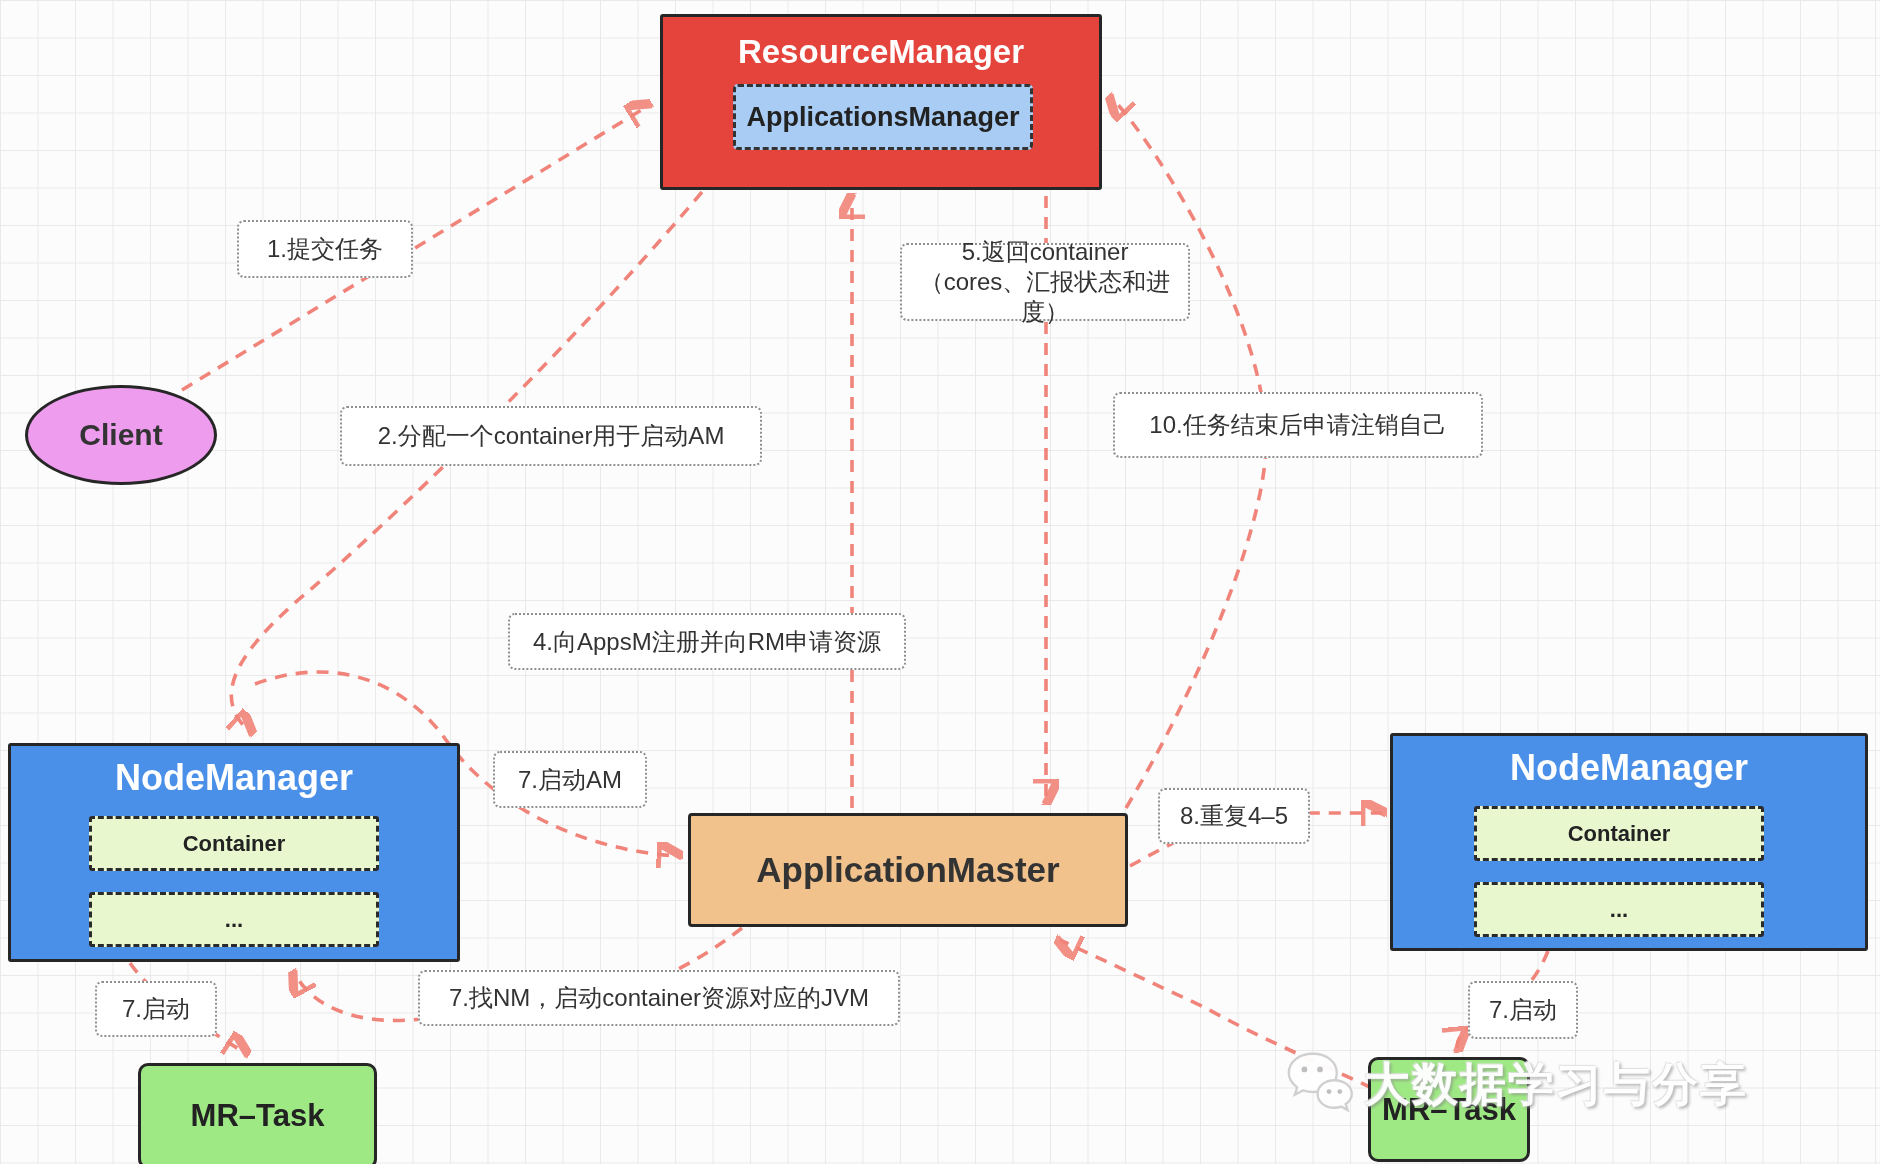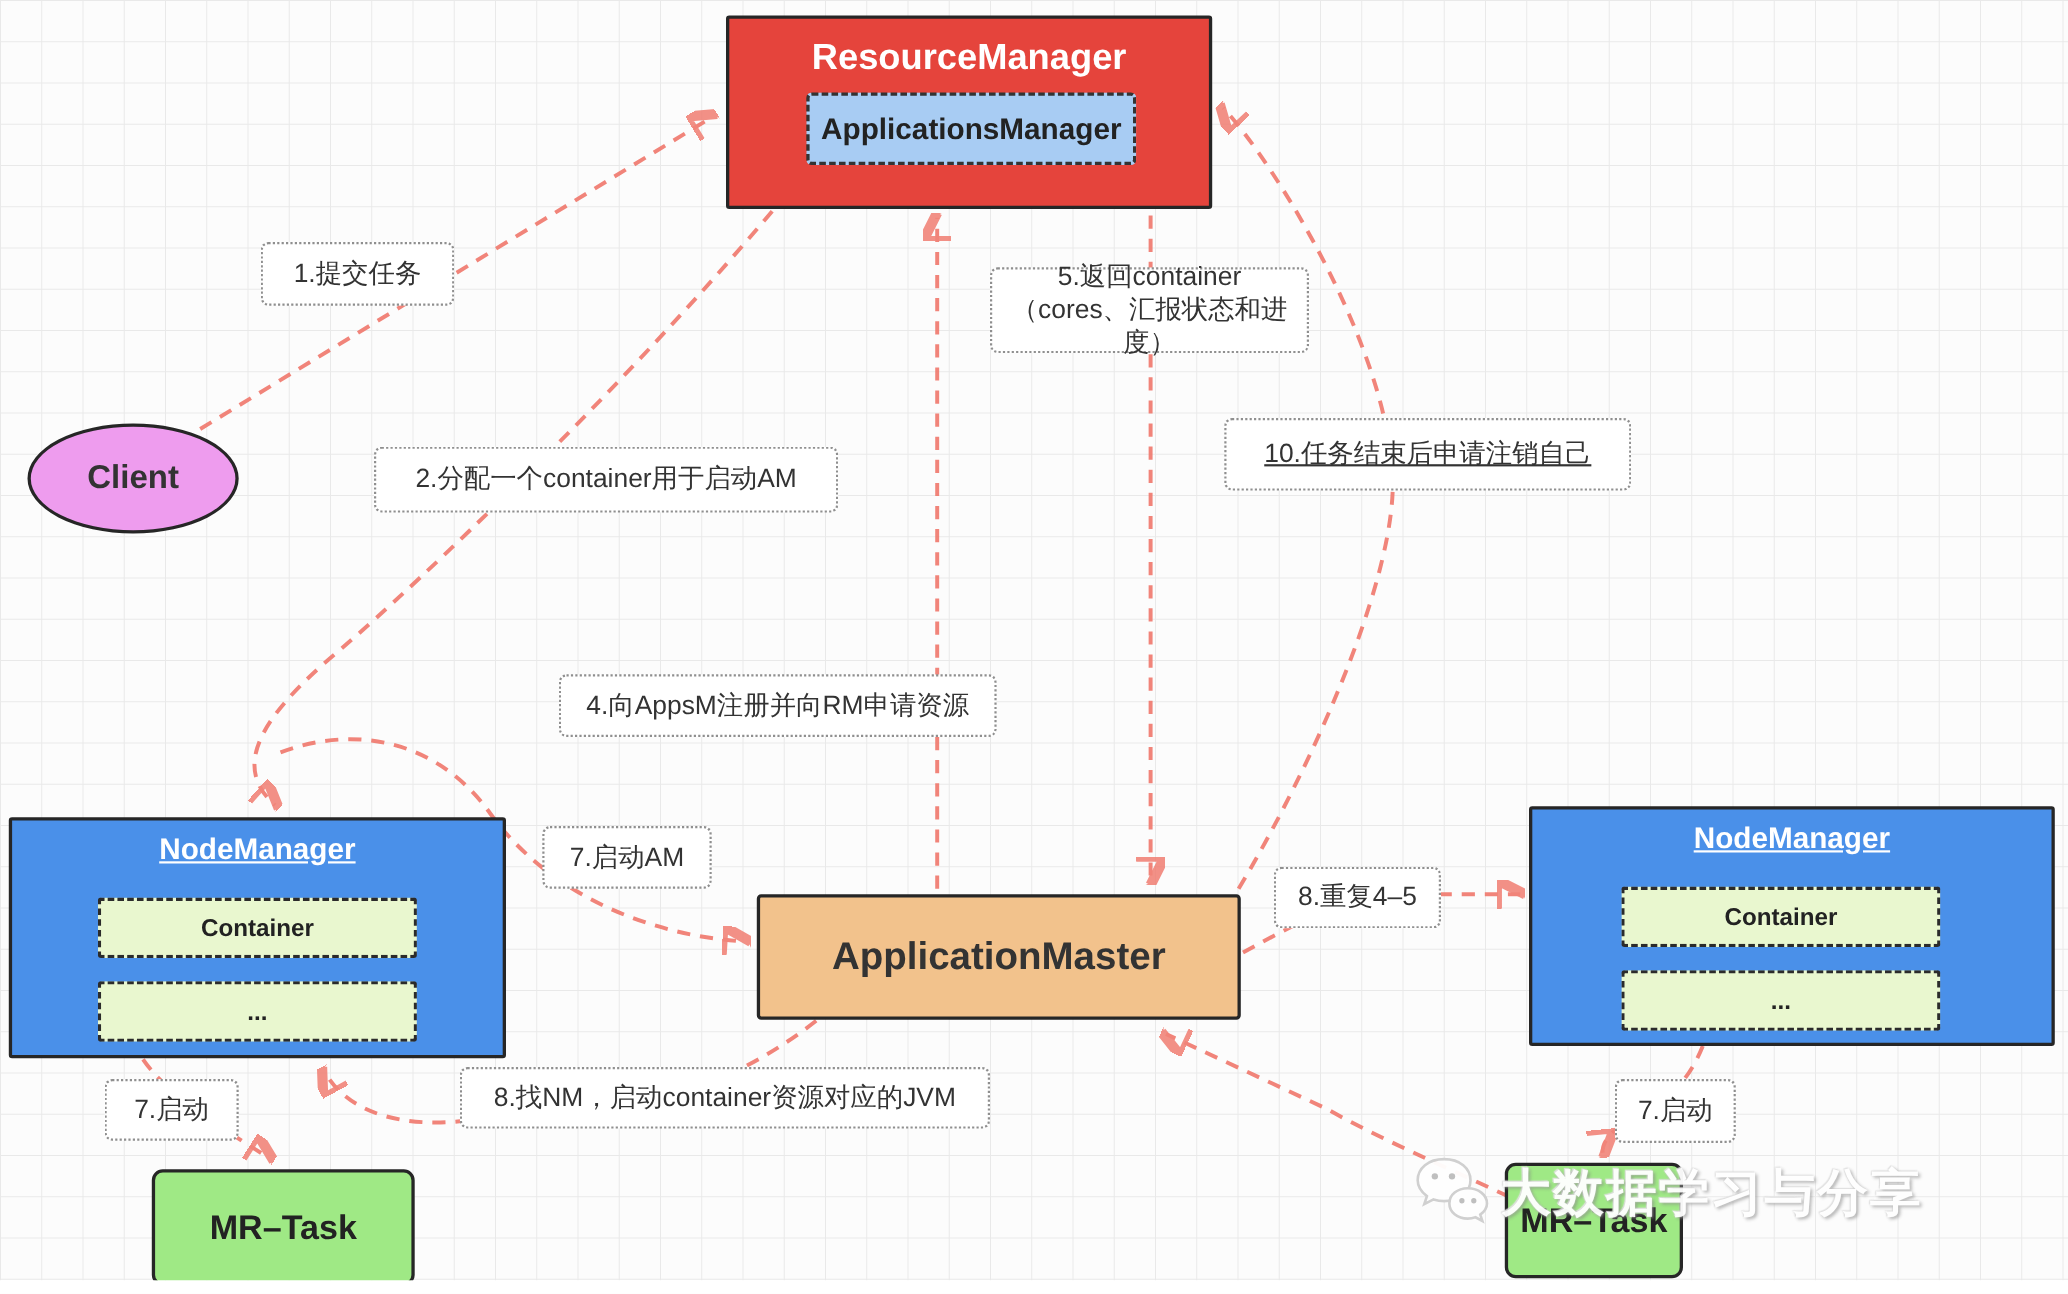--- a/index.html
+++ b/index.html
@@ -12,21 +12,21 @@
     background-size:37.5px 37.5px;
   }
   #arrows{position:absolute;left:0;top:0;z-index:1;}
   #arrows path{fill:none;stroke:#f0786c;stroke-width:3.6;stroke-dasharray:12 9;opacity:.9;}
   .node{position:absolute;box-sizing:border-box;border:3.5px solid #262626;z-index:2;
         display:flex;align-items:center;justify-content:center;}
   .node-title{font-weight:bold;color:#fff;}
   .rm{background:#e5443c;border-radius:3px;align-items:flex-start;}
   .rm .node-title{font-size:33px;margin-top:16px;}
   .nm{background:#4a90e9;border-radius:3px;align-items:flex-start;}
-  .nm .node-title{font-size:27px;margin-top:11px;text-decoration:underline;}
+  .nm .node-title{font-size:36px;margin-top:11px;}
   .appsm{background:#a8ccf3;border:3px dashed #333;border-radius:5px;z-index:3;text-align:center;}
   .appsm span{font-size:27px;font-weight:bold;color:#222;}
   .cbox{position:absolute;box-sizing:border-box;background:#e9f7cf;border:3px dashed #2b2b2b;
         border-radius:3px;z-index:3;display:flex;align-items:center;justify-content:center;}
   .cbox span{font-size:22px;font-weight:bold;color:#222;}
   .am{background:#f2c28c;border-radius:4px;}
   .am span{font-size:35px;font-weight:bold;color:#333;}
   .mr{background:#9fe985;border-radius:10px;}
   .mr span{font-size:31px;font-weight:bold;color:#222;}
   .client{background:#ee9cee;border-radius:50%;}
@@ -106,25 +106,25 @@
   </div>
 
   <div class="lbl" style="left:237px;top:220px;width:176px;height:58px;">1.提交任务</div>
   <div class="lbl" style="left:340px;top:406px;width:422px;height:60px;">2.分配一个container用于启动AM</div>
   <div class="lbl" style="left:493px;top:751px;width:154px;height:57px;">7.启动AM</div>
   <div class="lbl" style="left:508px;top:613px;width:398px;height:57px;">4.向AppsM注册并向RM申请资源</div>
   <div class="lbl" style="left:900px;top:243px;width:290px;height:78px;">
     <span>5.返回container</span>
     <span>（cores、汇报状态和进度）</span>
   </div>
-  <div class="lbl" style="left:418px;top:970px;width:482px;height:56px;">8.找NM，启动container资源对应的JVM</div>
+  <div class="lbl" style="left:418px;top:970px;width:482px;height:56px;">7.找NM，启动container资源对应的JVM</div>
   <div class="lbl" style="left:95px;top:981px;width:122px;height:56px;">7.启动</div>
   <div class="lbl" style="left:1468px;top:981px;width:110px;height:58px;">7.启动</div>
   <div class="lbl" style="left:1158px;top:788px;width:152px;height:56px;">8.重复4–5</div>
-  <div class="lbl" style="left:1113px;top:380px;width:370px;height:66px;text-decoration:underline;">10.任务结束后申请注销自己</div>
+  <div class="lbl" style="left:1113px;top:392px;width:370px;height:66px;">10.任务结束后申请注销自己</div>
 
   <div id="watermark">
     <svg width="72" height="78" viewBox="0 0 60 64">
       <path d="M24 6 C12 6 4 13 4 22 C4 27 7 31 11 34 L9 40 L16 36.5 C18.5 37.3 21.2 37.8 24 37.8 C36 37.8 44 30.8 44 22 C44 13 36 6 24 6 Z" fill="#ffffff" stroke="#cfcfcf" stroke-width="2"></path>
       <circle cx="17" cy="19" r="2.4" fill="#bdbdbd"></circle>
       <circle cx="30" cy="19" r="2.4" fill="#bdbdbd"></circle>
       <path d="M42 28 C34 28 28 33 28 39.5 C28 46 34 51 42 51 C44 51 46 50.6 47.8 50 L53 52.8 L51.4 48 C54.4 45.8 56.5 42.9 56.5 39.5 C56.5 33 50 28 42 28 Z" fill="#ffffff" stroke="#cfcfcf" stroke-width="2"></path>
       <circle cx="37.5" cy="37.5" r="2" fill="#bdbdbd"></circle>
       <circle cx="46.5" cy="37.5" r="2" fill="#bdbdbd"></circle>
     </svg>

